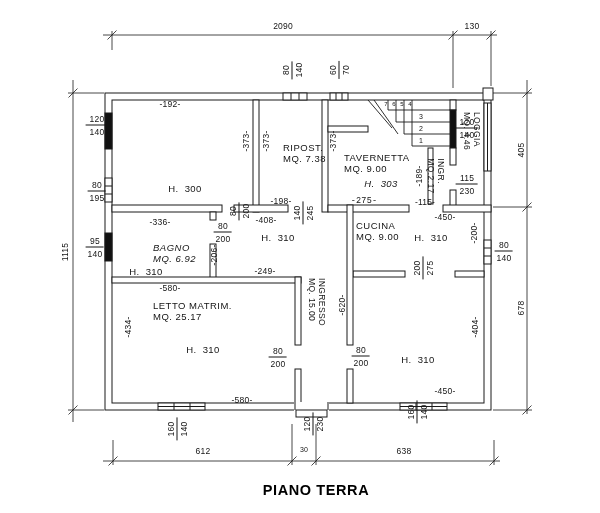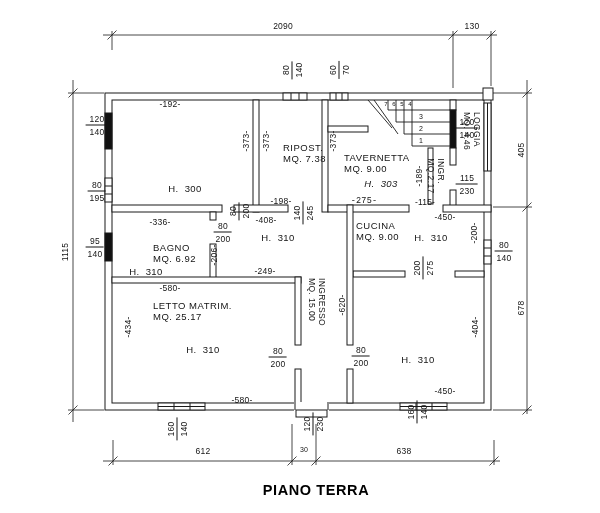--- a/index.html
+++ b/index.html
@@ -232,21 +232,21 @@
     <div class="lbl k-h" style="left: 242px; top: 400px;">-580-</div>
     <div class="lbl k-h" style="left: 445px; top: 391px;">-450-</div>
     <div class="lbl k-room" style="left: 283px; top: 153px;">
       <span>RIPOST.</span>
       <span>MQ. 7.38</span>
     </div>
     <div class="lbl k-room" style="left: 344px; top: 153px; margin-top: 10px;">
       <span>TAVERNETTA</span>
       <span>MQ. 9.00</span>
     </div>
-    <div class="lbl k-room" style="left: 153px; top: 253px;">
+    <div class="lbl k-room" style="left: 153px; top: 253px; font-style: italic;">
       <span>BAGNO</span>
       <span>MQ. 6.92</span>
     </div>
     <div class="lbl k-room" style="left: 356px; top: 231px;">
       <span>CUCINA</span>
       <span>MQ. 9.00</span>
     </div>
     <div class="lbl k-room" style="left: 153px; top: 311px;">
       <span>LETTO MATRIM.</span>
       <span>MQ. 25.17</span>

